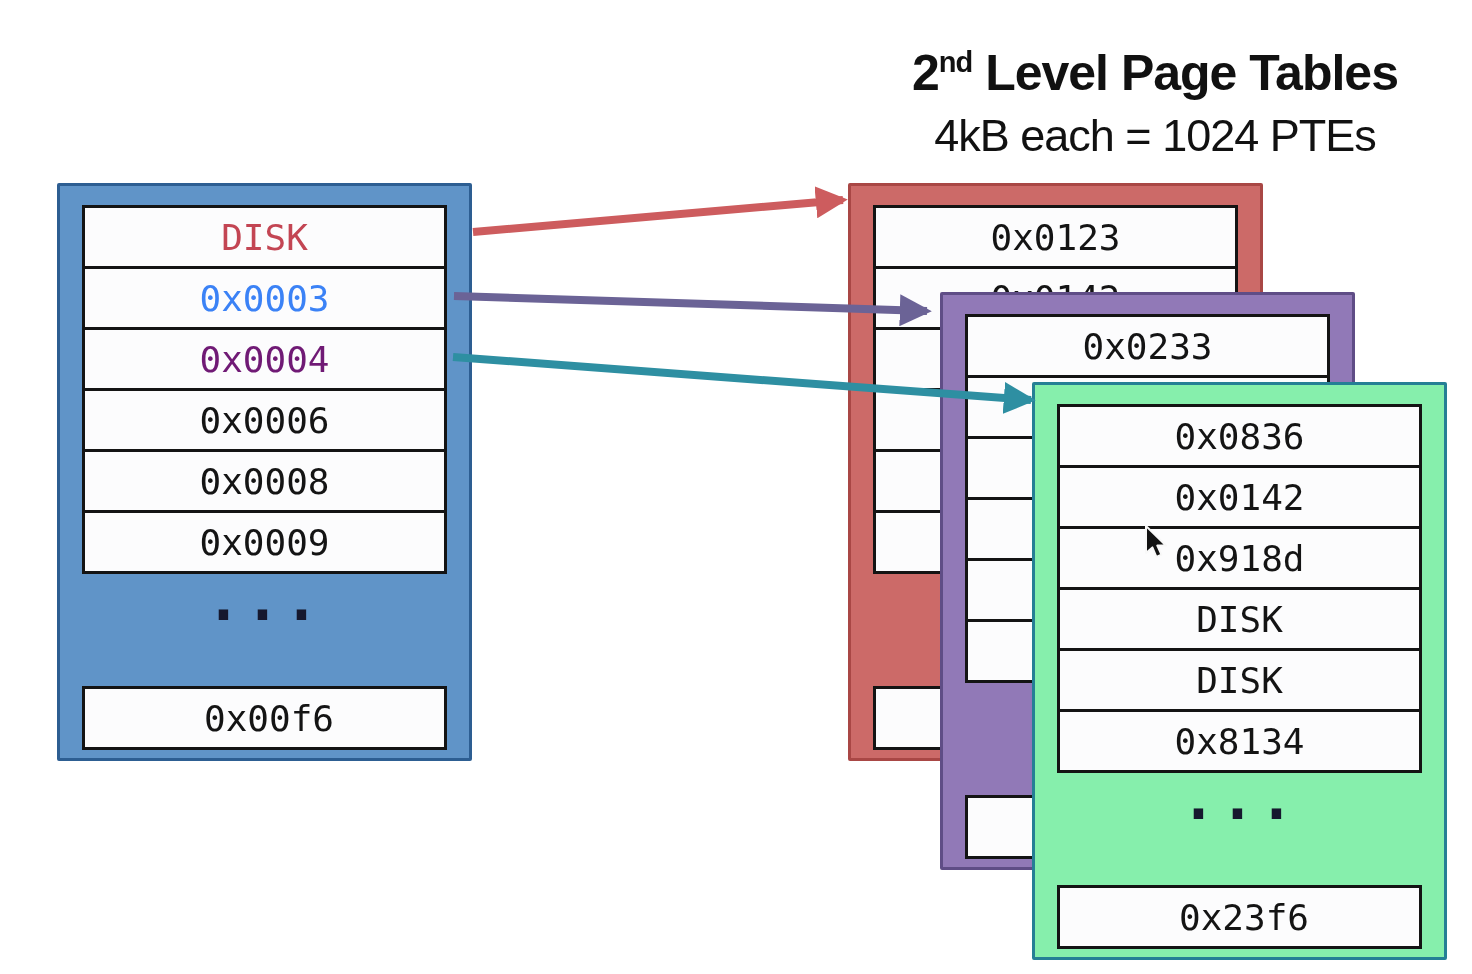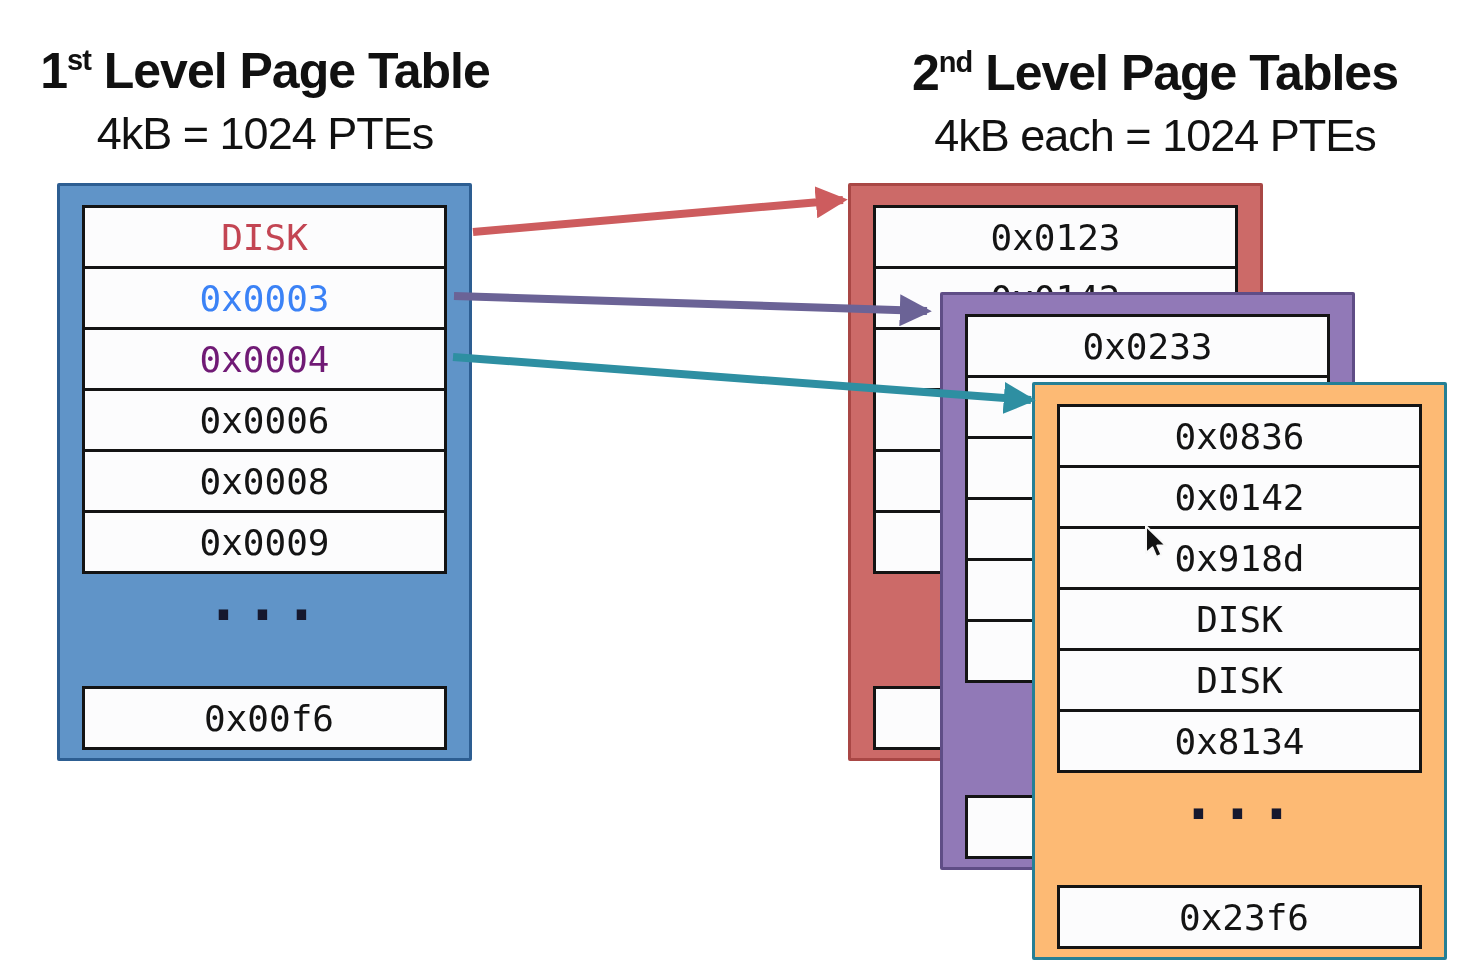--- a/index.html
+++ b/index.html
@@ -19,21 +19,21 @@
   .header-right { left:890px; top:46px; width:530px; }
 
   
   .ptable {
     position:absolute; width:415px; height:578px; box-sizing:border-box;
     padding:19px 22px 0 22px; border-radius:2px;
   }
   .ptable.blue   { background:#6094c8; border:3px solid #2d5e92; }
   .ptable.red    { background:#cc6a68; border:3px solid #a94745; }
   .ptable.purple { background:#9179b7; border:3px solid #5f4d86; }
-  .ptable.teal   { background:#fdba74; border:3px solid #257f95; }
+  .ptable.teal   { background:#86efac; border:3px solid #257f95; }
 
   .cell {
     height:64px; margin-top:-3px;
     background:#fcfcfd; border:3px solid #141414;
     box-sizing:border-box;
     display:flex; align-items:center; justify-content:center;
   }
   .cell.first { margin-top:0; }
   .cell.last  { margin-top:12px;padding-left:9px; }
 
@@ -59,22 +59,20 @@
   .z1{z-index:1}.z2{z-index:2}.z3{z-index:3}.z4{z-index:4}
   .arrows  { position:absolute; left:0; top:0; z-index:5; pointer-events:none; }
   .cursor  { position:absolute; z-index:6; pointer-events:none; }
 </style>
 </head>
 <body>
 
 <div class="canvas">
 
   <div class="header header-left">
-    <div class="title"><span>1</span><sup>st</sup><span> Level Page Table</span></div>
-    <div class="subtitle">4kB = 1024 PTEs</div>
   </div>
 
   <div class="header header-right">
     <div class="title"><span>2</span><sup>nd</sup><span> Level Page Tables</span></div>
     <div class="subtitle">4kB each = 1024 PTEs</div>
   </div>
 
   <div class="ptable blue z1" style="left:57px; top:183px;">
     <div class="cell first">
         <span class="val c-disk">DISK</span>

